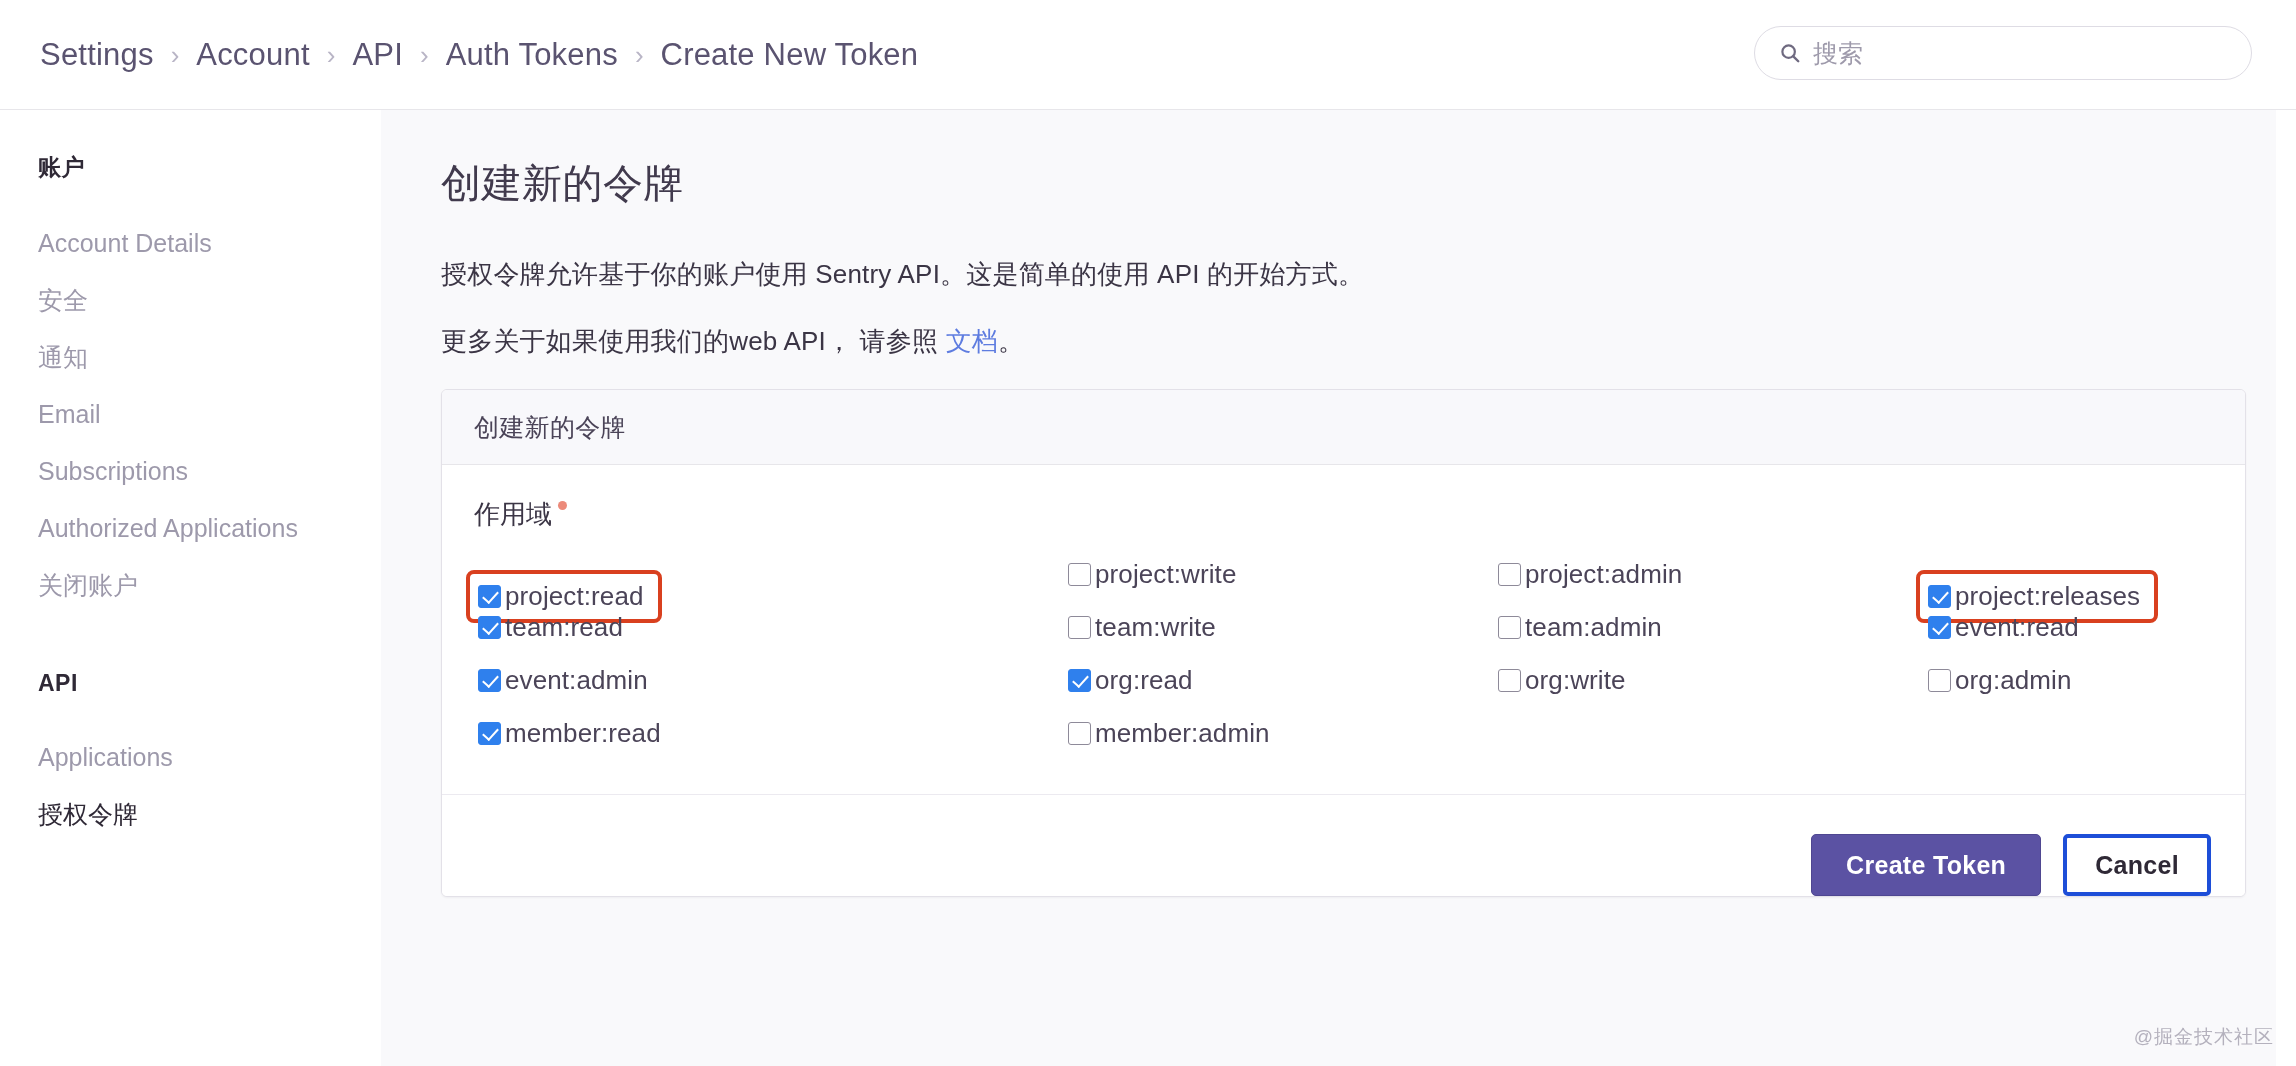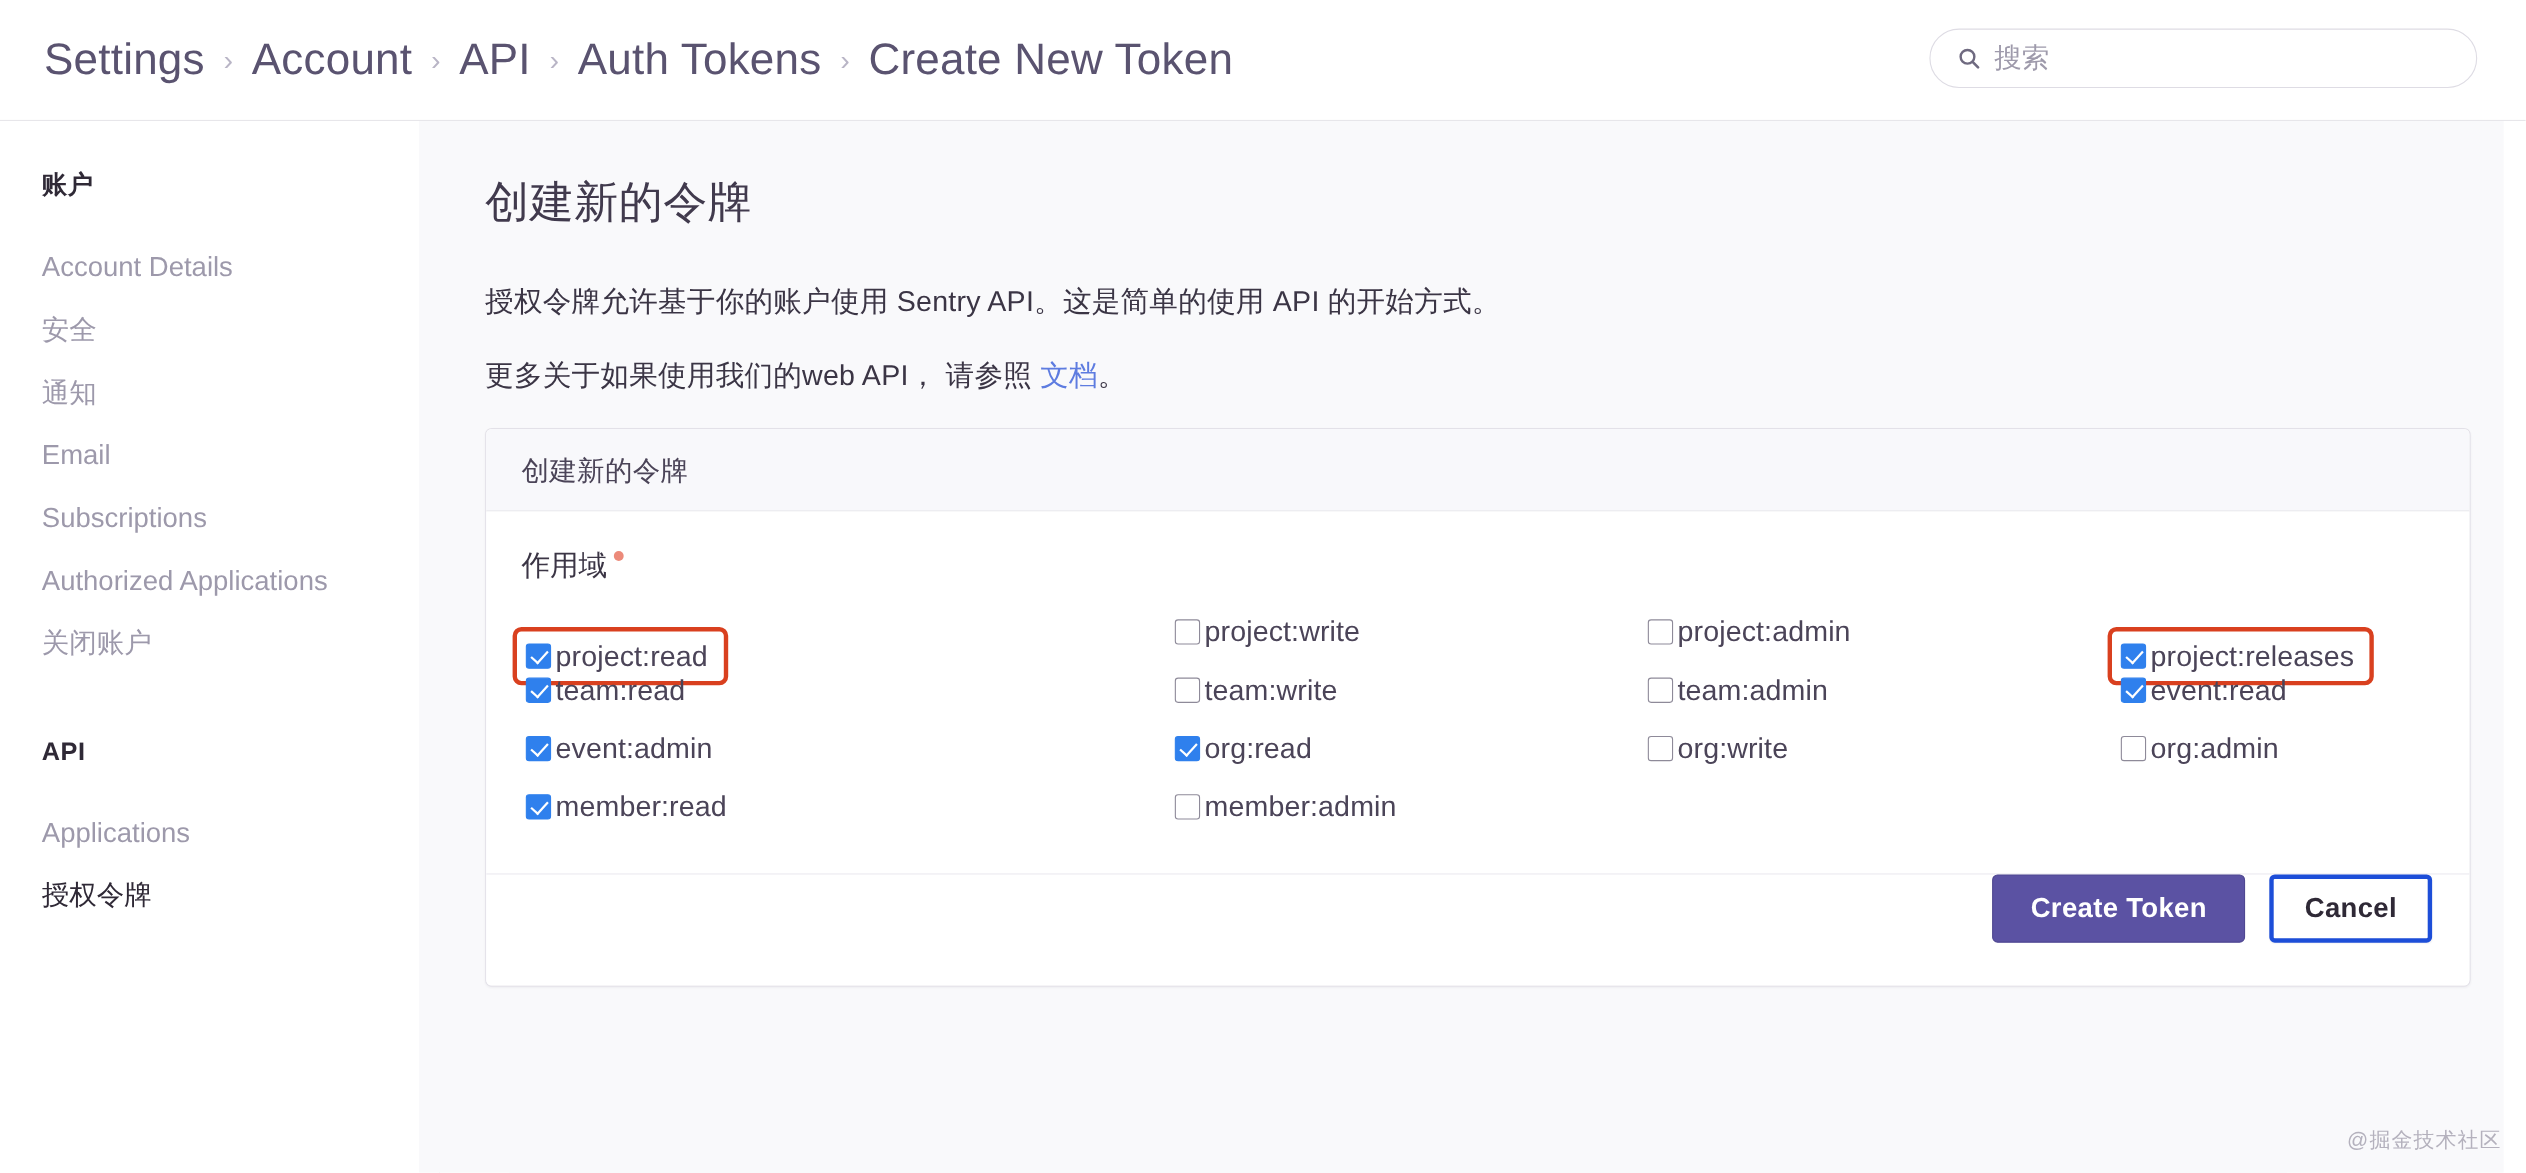--- a/index.html
+++ b/index.html
@@ -29,21 +29,21 @@
     align-items: center;
   }
 
   .breadcrumb {
     display: flex;
     align-items: center;
     margin-left: 40px;
     gap: 0px;
   }
   .crumb {
-    font-size: 40px;
+    font-size: 31px;
     color: #5a5370;
     letter-spacing: 0.2px;
     white-space: nowrap;
     padding: 2px 0;
   }
   .crumb.link { cursor: pointer; }
   .crumb-sep {
     font-size: 26px;
     color: #b9b5c6;
     margin: 0 17px;
@@ -237,21 +237,21 @@
     color: #4b4458;
     letter-spacing: 0.1px;
     white-space: nowrap;
   }
 
   .panel-footer {
     border-top: 1px solid #eceaf0;
     background: #ffffff;
     height: 102px;
     display: flex;
-    align-items: flex-start;
+    align-items: flex-end;
     justify-content: flex-end;
     padding-right: 34px;
     gap: 22px;
   }
   .btn {
     font-size: 25px;
     font-weight: bold;
     border-radius: 5px;
     cursor: pointer;
     display: inline-flex;

